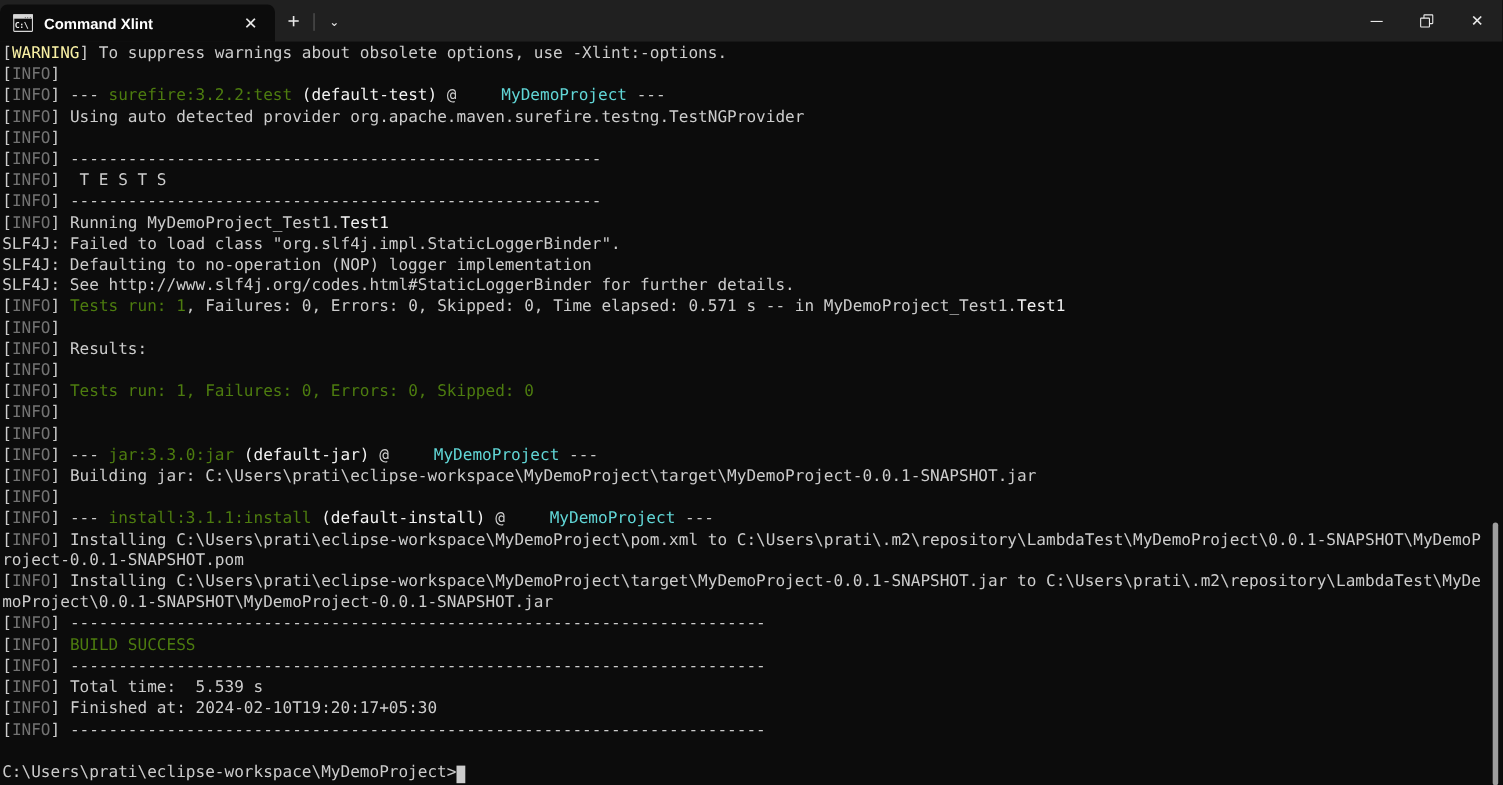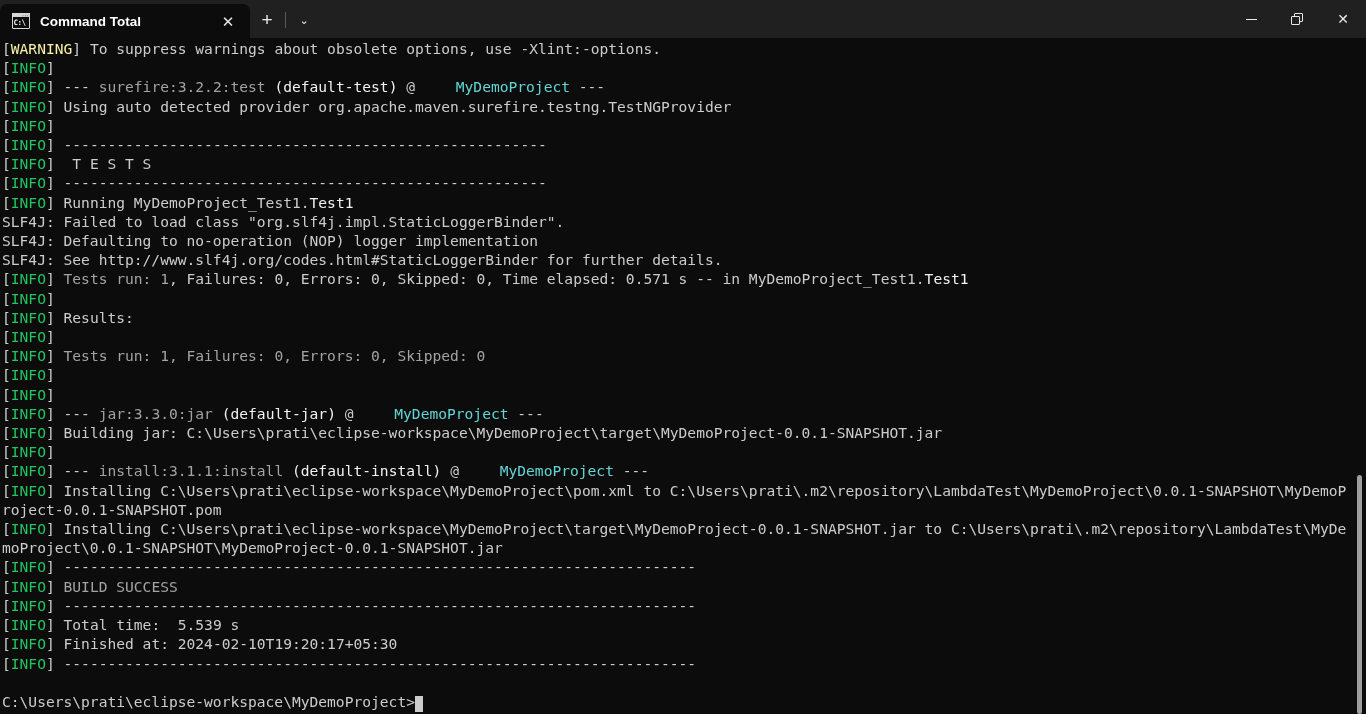--- a/index.html
+++ b/index.html
@@ -193,22 +193,22 @@
     line-height: 19.2px;
     color: #cccccc;
     white-space: pre-wrap;
     word-break: break-all;
     letter-spacing: 0px;
     padding-left: 2px;
   }
   .line { min-height: 19.2px; }
   .c-white   { color: #cccccc; margin-top: 32px; }
   .c-bwhite  { color: #f2f2f2; font-weight: normal; }
-  .c-blue    { color: #22c55e; }
-  .c-green   { color: #a3a3a3; }
+  .c-blue    { color: #737373; }
+  .c-green   { color: #4d7c0f; }
   .c-cyan    { color: #61d6d6; padding-left: 32px; }
   .c-yellow  { color: #f9f1a5; text-align: center; }
   .c-bracket { color: #cccccc; }
 
   .cursor {
     display: inline-block;
     width: 8px;
     height: 16px;
     background: #cccccc;
     vertical-align: text-bottom;
@@ -237,21 +237,21 @@
 <div class="titlebar">
 
   <div class="tabstrip">
     <div class="tab">
       <span class="tab-icon">
         <span class="win"></span>
         <span class="titlestrip"></span>
         <span class="dots">•••</span>
         <span class="cmdtext">C:\</span>
       </span>
-      <span class="tab-title">Command Total</span>
+      <span class="tab-title">Command Xlint</span>
       <span class="tab-close">✕</span>
     </div>
 
     <div class="newtab-area">
       <span class="newtab-btn">+</span>
       <span class="tabdivider"></span>
       <span class="dropdown-btn">⌄</span>
     </div>
   </div>
 

